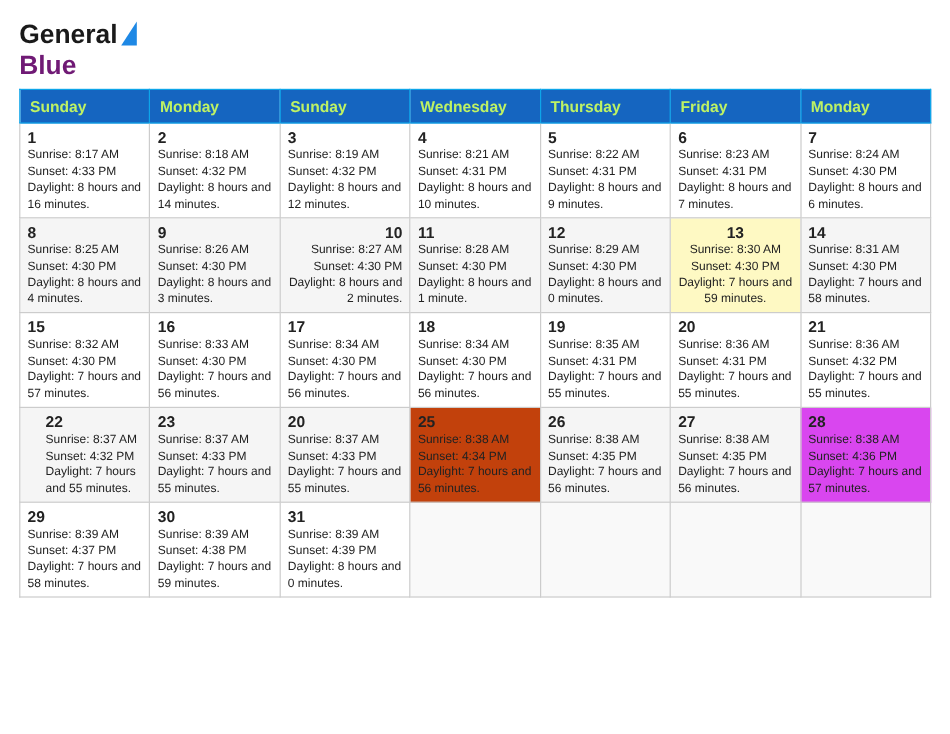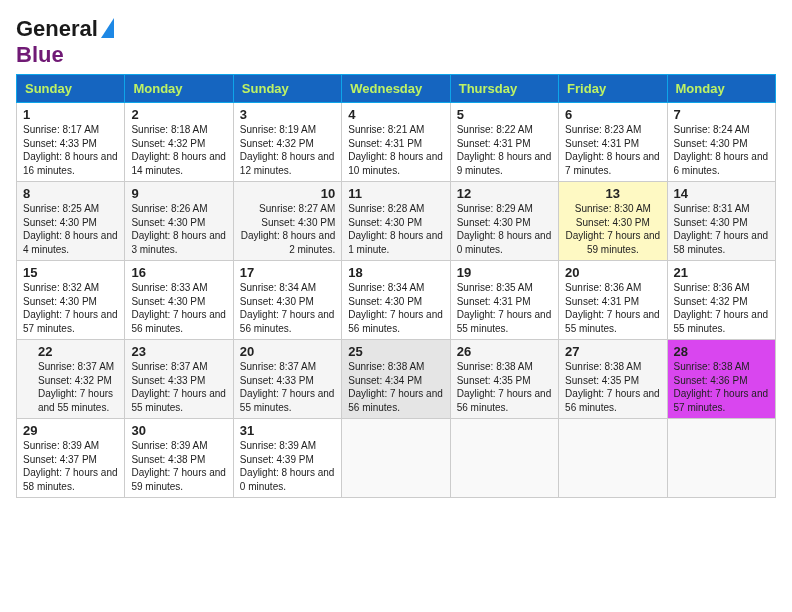--- a/index.html
+++ b/index.html
@@ -135,21 +135,21 @@
         <td><span class="day-num">17</span><span class="cell-text">Sunrise: 8:34 AM<br>Sunset: 4:30 PM<br>Daylight: 7 hours and 56 minutes.</span></td>
         <td><span class="day-num">18</span><span class="cell-text">Sunrise: 8:34 AM<br>Sunset: 4:30 PM<br>Daylight: 7 hours and 56 minutes.</span></td>
         <td><span class="day-num">19</span><span class="cell-text">Sunrise: 8:35 AM<br>Sunset: 4:31 PM<br>Daylight: 7 hours and 55 minutes.</span></td>
         <td><span class="day-num">20</span><span class="cell-text">Sunrise: 8:36 AM<br>Sunset: 4:31 PM<br>Daylight: 7 hours and 55 minutes.</span></td>
         <td><span class="day-num">21</span><span class="cell-text">Sunrise: 8:36 AM<br>Sunset: 4:32 PM<br>Daylight: 7 hours and 55 minutes.</span></td>
       </tr>
       <tr>
         <td style="background: rgb(245, 245, 245); padding-left: 21px;"><span class="day-num">22</span><span class="cell-text">Sunrise: 8:37 AM<br>Sunset: 4:32 PM<br>Daylight: 7 hours and 55 minutes.</span></td>
         <td style="background: rgb(245, 245, 245);"><span class="day-num">23</span><span class="cell-text">Sunrise: 8:37 AM<br>Sunset: 4:33 PM<br>Daylight: 7 hours and 55 minutes.</span></td>
         <td style="background: rgb(245, 245, 245);"><span class="day-num">20</span><span class="cell-text">Sunrise: 8:37 AM<br>Sunset: 4:33 PM<br>Daylight: 7 hours and 55 minutes.</span></td>
-        <td style="background: #e5e5e5;"><span class="day-num">25</span><span class="cell-text">Sunrise: 8:38 AM<br>Sunset: 4:34 PM<br>Daylight: 7 hours and 56 minutes.</span></td>
+        <td style="background: #c2410c;"><span class="day-num">25</span><span class="cell-text">Sunrise: 8:38 AM<br>Sunset: 4:34 PM<br>Daylight: 7 hours and 56 minutes.</span></td>
         <td style="background: rgb(245, 245, 245);"><span class="day-num">26</span><span class="cell-text">Sunrise: 8:38 AM<br>Sunset: 4:35 PM<br>Daylight: 7 hours and 56 minutes.</span></td>
         <td style="background: rgb(245, 245, 245); margin-top: 14px;"><span class="day-num">27</span><span class="cell-text">Sunrise: 8:38 AM<br>Sunset: 4:35 PM<br>Daylight: 7 hours and 56 minutes.</span></td>
         <td style="background: #d946ef;"><span class="day-num">28</span><span class="cell-text">Sunrise: 8:38 AM<br>Sunset: 4:36 PM<br>Daylight: 7 hours and 57 minutes.</span></td>
       </tr>
       <tr>
         <td><span class="day-num">29</span><span class="cell-text">Sunrise: 8:39 AM<br>Sunset: 4:37 PM<br>Daylight: 7 hours and 58 minutes.</span></td>
         <td><span class="day-num">30</span><span class="cell-text">Sunrise: 8:39 AM<br>Sunset: 4:38 PM<br>Daylight: 7 hours and 59 minutes.</span></td>
         <td><span class="day-num">31</span><span class="cell-text">Sunrise: 8:39 AM<br>Sunset: 4:39 PM<br>Daylight: 8 hours and 0 minutes.</span></td>
         <td class="empty-cell" style="background: rgb(250, 250, 250);"></td>
         <td class="empty-cell" style="background: rgb(250, 250, 250);"></td>

